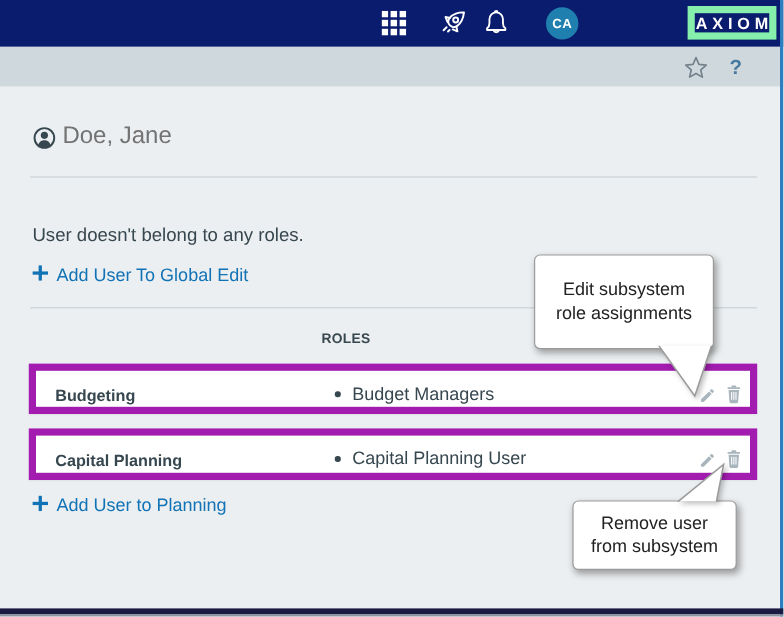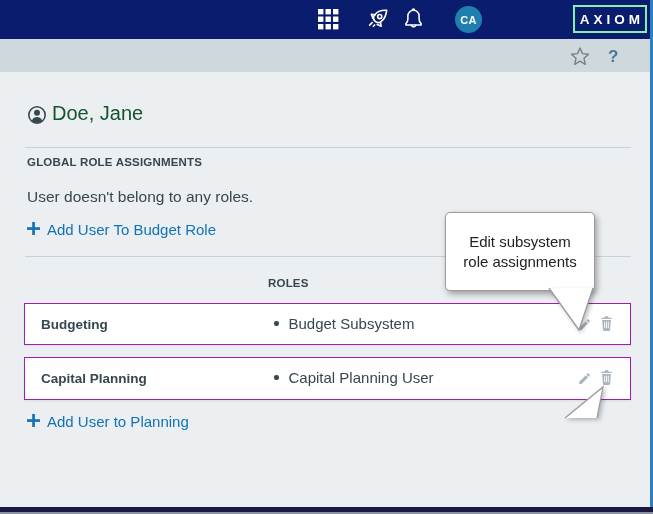--- a/index.html
+++ b/index.html
@@ -8,37 +8,37 @@
   
   .topbar{position:absolute;left:0;top:0;width:653px;height:39px;background:#0a1c6e;}
   .top-icon{position:absolute;top:7px;cursor:pointer;}
   .grid-ic{left:318px;top:9px;}
   .rocket-ic{left:365px;top:6px;}
   .bell-ic{left:402px;top:7px;}
   .avatar{position:absolute;left:455px;top:6px;width:27px;height:27px;border-radius:50%;
           background:#1f7fae;color:#fff;font-size:11px;font-weight:bold;
           display:flex;align-items:center;justify-content:center;letter-spacing:.3px;cursor:pointer;}
   .brand{position:absolute;left:573px;top:5px;width:74px;height:28px;box-sizing:border-box;
-         border:2px solid #86efac;display:flex;align-items:center;justify-content:center;
+         border:6px solid #86efac;display:flex;align-items:center;justify-content:center;
          color:#fff;font-size:13.5px;font-weight:bold;letter-spacing:4px;text-indent:4px;cursor:pointer;}
   
   .toolbar{position:absolute;left:0;top:39px;width:653px;height:33px;background:#cfd8dc;}
   .star{position:absolute;left:569px;top:46px;cursor:pointer;}
   .help{position:absolute;left:608px;top:47px;font-size:17px;font-weight:bold;color:#47789f;cursor:pointer;}
   
-  .page-title{position:absolute;left:52px;top:102px;font-size:20px;color:#14532d;}
+  .page-title{position:absolute;left:52px;top:102px;font-size:20px;color:#737373;}
   .person-ic{position:absolute;left:27px;top:105px;}
   .divider{position:absolute;left:25px;width:606px;height:1px;background:#c9d1d6;}
   .sec-head{position:absolute;font-size:11.5px;font-weight:bold;color:#37474f;letter-spacing:.2px;}
   .empty-msg{position:absolute;left:27px;top:188px;font-size:15.5px;text-align:right;}
   .add-link{position:absolute;display:flex;align-items:center;gap:7px;color:#1173b5;
             font-size:15px;cursor:pointer;}
   
   .row{position:absolute;left:24px;width:607px;height:42px;background:#fff;
-       border:1px solid #a21caf;box-sizing:border-box;box-shadow:0 1px 2px rgba(0,0,0,.08);}
+       border:6px solid #a21caf;box-sizing:border-box;box-shadow:0 1px 2px rgba(0,0,0,.08);}
   .row-name{position:absolute;left:16px;top:13px;font-size:13.5px;font-weight:bold;}
   .role-cell{position:absolute;left:249px;top:11px;display:flex;align-items:center;}
   .bullet{width:4.5px;height:4.5px;border-radius:50%;background:#37474f;margin-right:10px;}
   .role-text{font-size:15px;}
   .act{position:absolute;top:13px;cursor:pointer;}
   .act.pencil{left:552px;}
   .act.trash{left:574px;top:11px;}
   
   .tip{position:absolute;background:#fff;border:1px solid #9b9b9b;border-radius:5px;
        box-shadow:2px 3px 6px rgba(0,0,0,.35);z-index:5;
@@ -114,43 +114,42 @@
     <svg width="20" height="20" viewBox="0 0 20 20">
       <circle cx="10" cy="10" r="8.2" fill="none" stroke="#37474f" stroke-width="1.6"></circle>
       <circle cx="10" cy="7.8" r="3" fill="#37474f"></circle>
       <path d="M4.8 15.8 C5.8 12.8 8 11.9 10 11.9 C12 11.9 14.2 12.8 15.2 15.8 C13.8 17.2 12 18 10 18 C8 18 6.2 17.2 4.8 15.8 Z" fill="#37474f"></path>
     </svg>
   </span>
   <div class="page-title">Doe, Jane</div>
 
   <div class="divider" style="top:147px;"></div>
 
-  <div class="sec-head" style="left:27px;top:156px;">GLOBAL ROLE ASSIGNMENTS</div>
   <div class="empty-msg">User doesn't belong to any roles.</div>
   <div class="add-link" style="left:27px;top:221px;">
     <span>
       <svg width="13" height="13" viewBox="0 0 13 13">
           <g fill="#1173b5">
         <rect x="5.2" y="0" width="2.7" height="13"></rect>
             <rect x="0" y="5.2" width="13" height="2.7"></rect>
       </g>
         </svg>
     </span>
-    <span>Add User To Budget Role</span>
+    <span>Add User To Global Edit</span>
   </div>
 
   <div class="divider" style="top:256px;"></div>
 
   <div class="sec-head" style="left:268px;top:277px;">ROLES</div>
 
   <div class="row" style="top:303px;">
     <span class="row-name">Budgeting</span>
     <span class="role-cell">
       <span class="bullet"></span>
-      <span class="role-text">Budget Subsystem</span>
+      <span class="role-text">Budget Managers</span>
     </span>
     <span class="act pencil">
       <svg width="15" height="15" viewBox="0 0 20 20">
           <g fill="#a9b5bd">
         <path d="M3 14.4 V17.3 h2.9 L14.7 8.5 11.8 5.6 Z"></path>
         <path d="M17 6.2 a.8.8 0 0 0 0-1.1 L15.2 3.3 a.8.8 0 0 0-1.1 0 L12.6 4.8 15.5 7.7 Z"></path>
       </g>
         </svg>
     </span>
     <span class="act trash">
@@ -208,20 +207,24 @@
   </div>
 
   <div class="tip tip-edit">
     <span>Edit subsystem</span>
     <span>role assignments</span>
   </div>
   <svg class="tail" style="left:545px;top:287.5px;" width="60" height="46">
     <path d="M4 0 L34 42 L48 0" fill="#fff" stroke="#9b9b9b" stroke-width="1.3"></path>
   </svg>
 
+  <div class="tip tip-remove">
+    <span>Remove user</span>
+    <span>from subsystem</span>
+  </div>
   <svg class="tail" style="left:560px;top:385px;" width="50" height="33.5">
     <path d="M5 33 L43 2 L37 33" fill="#fff" stroke="#9b9b9b" stroke-width="1.3"></path>
   </svg>
 
   <div class="edge-right"></div>
   <div class="edge-bottom"></div>
   <div class="edge-bottom2"></div>
 </div>
 
 </body></html>

